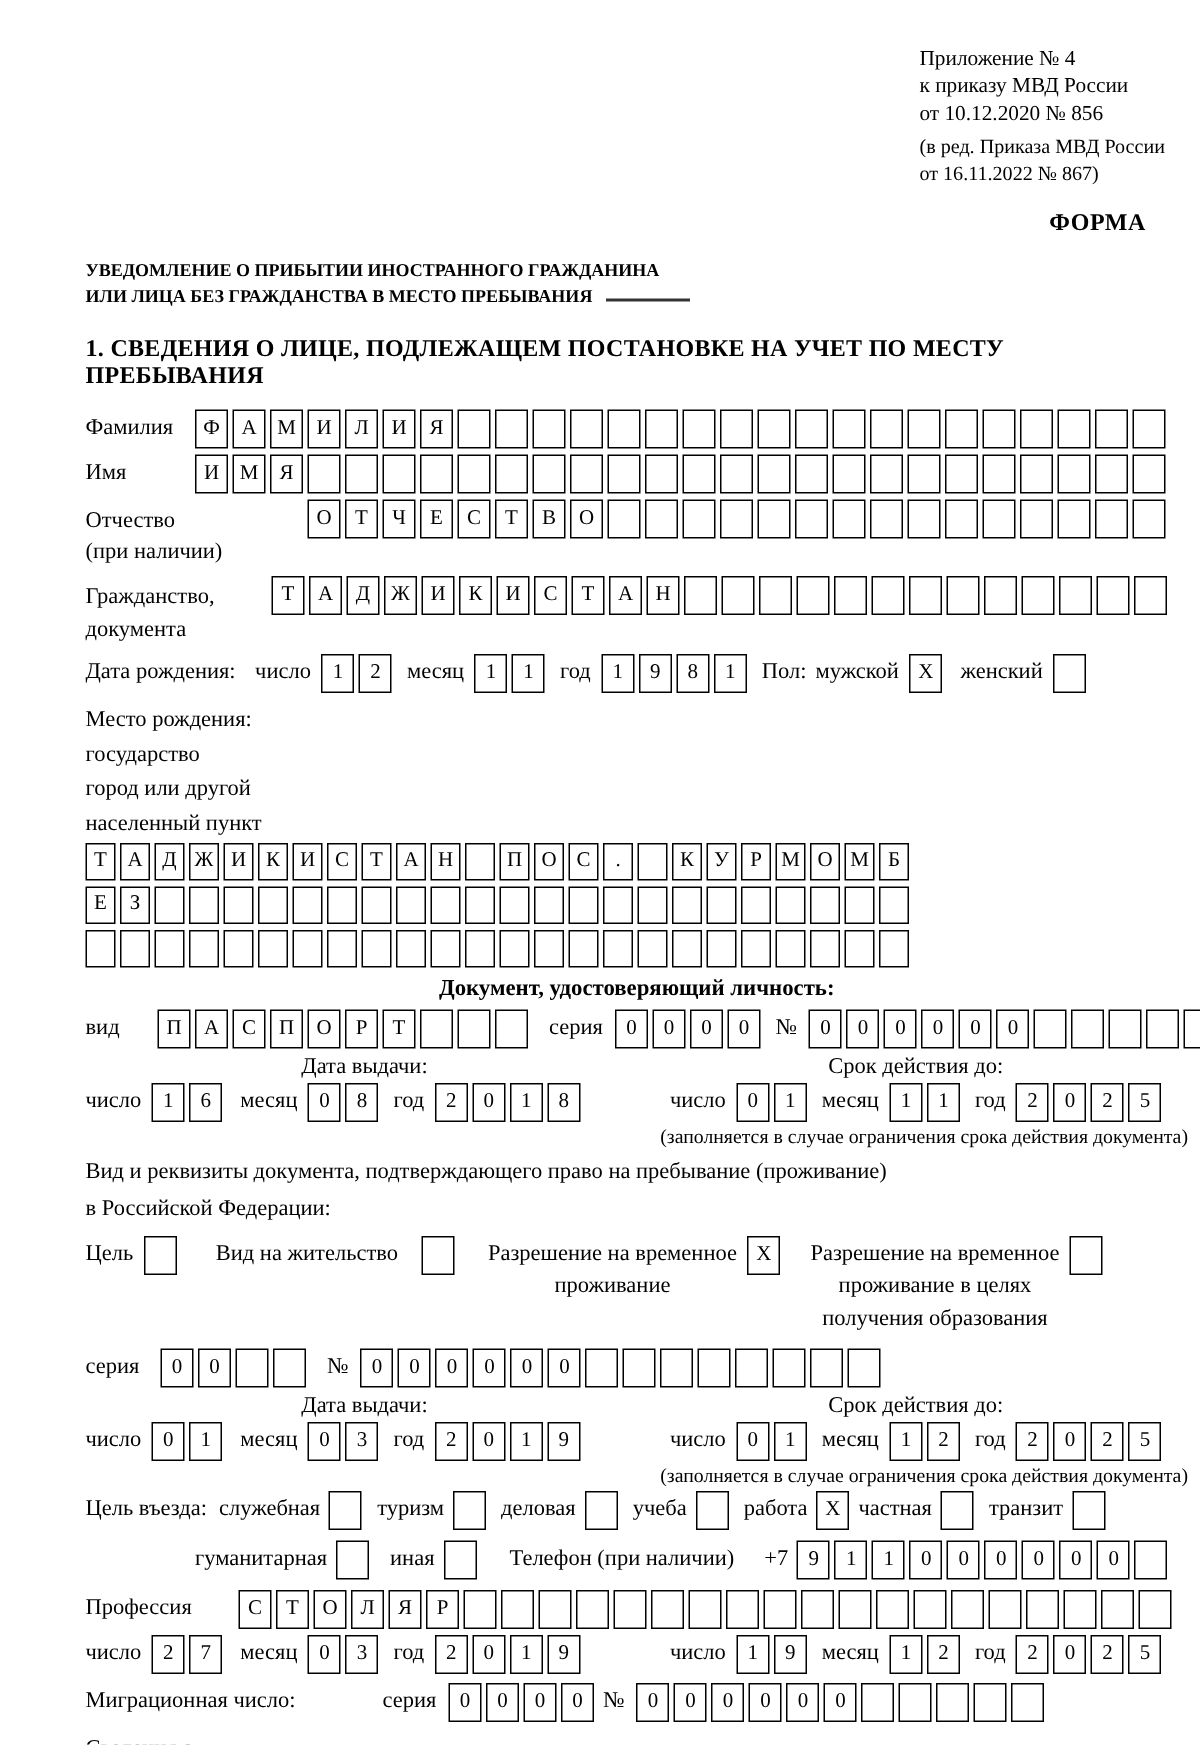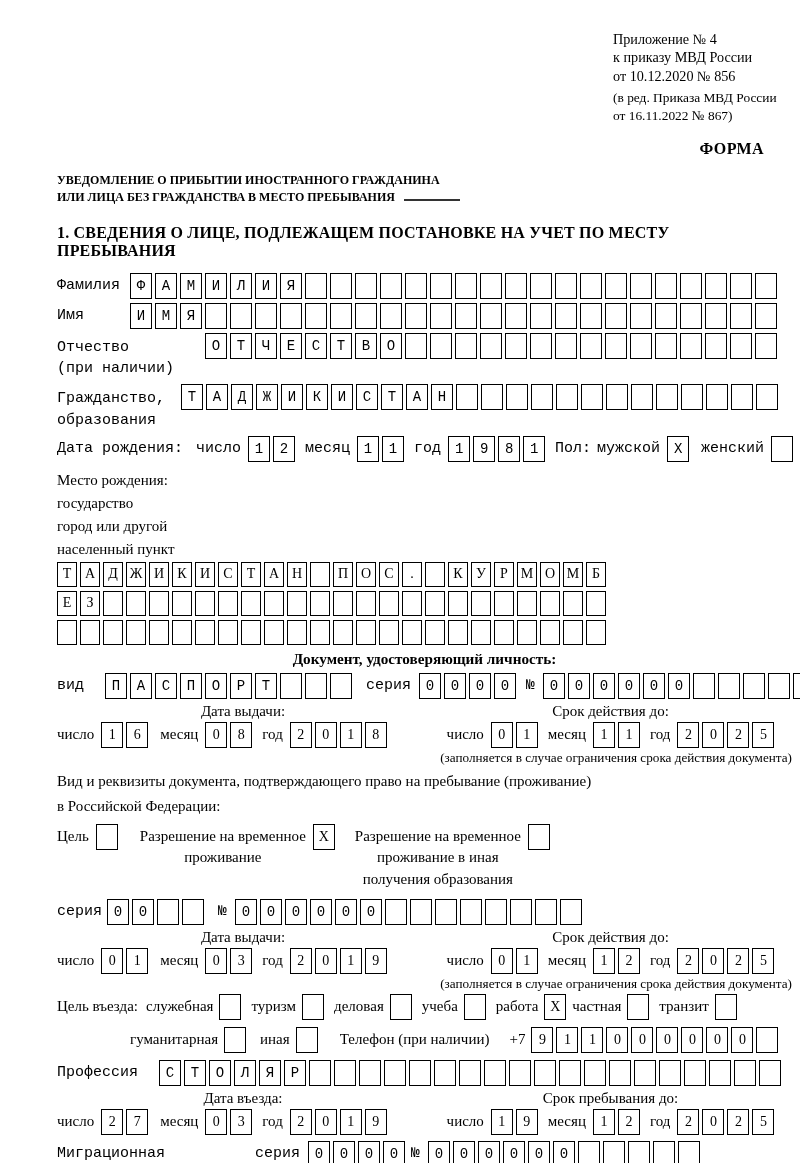--- a/index.html
+++ b/index.html
@@ -16,21 +16,21 @@
   .hdr { width:195px; margin-left:556px; font-size:14.2px; line-height:1.3; }
   .hdr .sub { font-size:13.4px; margin-top:4px; }
   .forma { text-align:right; padding-right:28px; font-weight:bold; font-size:16px; margin-top:16px; letter-spacing:0.4px; }
 
   .title { text-align:left; font-weight:bold; font-size:12px; margin-top:14px; line-height:1.35; }
   .title .uline { display:inline-block; width:56px; border-bottom:2.2px solid #333; height:13px; margin-left:9px; }
 
   .sect { font-weight:bold; font-size:16px; margin-top:18px; margin-bottom:13px; letter-spacing:0.2px; }
 
   
-  .frow { display:flex; align-items:flex-start; margin-bottom:4px;font-family:Liberation Mono, monospace; }
+  .frow { display:flex; align-items:flex-start; margin-bottom:4px; }
   .lbl { flex:none; padding-top:4px; }
   .lbl2 { flex:none; padding-top:4px; line-height:1.45; }
   .w73  { width:73px; }  .w148 { width:148px; } .w124 { width:124px; }
   .w102 { width:102px; } .w48  { width:48px; }  .w50  { width:50px; }
 
   .cells { display:flex; gap:3px; flex:none; }
   .cell {
     width:22px; height:26px; border:1.5px solid #000;
     display:flex; align-items:center; justify-content:center;
     font-size:14px; flex:none; background:#fff;
@@ -184,21 +184,21 @@
         <span class="cell"></span>
         <span class="cell"></span>
         <span class="cell"></span>
         <span class="cell"></span>
       </span>
   </div>
 
   <div class="frow">
     <span class="lbl2 w124">
       <span style="display:block">Гражданство,</span>
-      <span style="display:block">образования</span>
+      <span style="display:block">документа</span>
     </span>
     <span class="cells">
         <span class="cell">Т</span>
         <span class="cell">А</span>
         <span class="cell">Д</span>
         <span class="cell">Ж</span>
         <span class="cell">И</span>
         <span class="cell">К</span>
         <span class="cell">И</span>
         <span class="cell">С</span>
@@ -432,33 +432,39 @@
     <div>в Российской Федерации:</div>
   </div>
 
   <div class="ckrow">
     <div class="ckitem">
       <span class="cklbl">Цель</span>
       <span class="cells ckbox">
           <span class="cell"></span>
         </span>
     </div>
+    <div class="ckitem" style="margin-left:26px">
+      <span class="cklbl">Вид на жительство</span>
+      <span class="cells ckbox" style="margin-left:16px">
+          <span class="cell"></span>
+        </span>
+    </div>
     <div class="ckitem" style="margin-left:22px">
       <span class="cklbl center">
         <span style="display:block">Разрешение на временное</span>
         <span style="display:block">проживание</span>
       </span>
       <span class="cells ckbox">
           <span class="cell">X</span>
         </span>
     </div>
     <div class="ckitem" style="margin-left:20px">
       <span class="cklbl center">
         <span style="display:block">Разрешение на временное</span>
-        <span style="display:block">проживание в иная</span>
+        <span style="display:block">проживание в целях</span>
         <span style="display:block">получения образования</span>
       </span>
       <span class="cells ckbox">
           <span class="cell"></span>
         </span>
     </div>
   </div>
 
   <div class="frow">
     <span class="lbl w50">серия</span>
@@ -618,21 +624,20 @@
         <span class="cell"></span>
         <span class="cell"></span>
         <span class="cell"></span>
         <span class="cell"></span>
         <span class="cell"></span>
       </span>
   </div>
 
   <div class="datepair" style="margin-bottom:6px">
     <div class="dhalf left">
-      <div class="dhead">Дата въезда:</div>
       <div class="drow">
         <span class="t mr7">число</span>
         <span class="cells">
             <span class="cell">2</span>
             <span class="cell">7</span>
           </span>
         <span class="t mr7 ml12">месяц</span>
         <span class="cells">
             <span class="cell">0</span>
             <span class="cell">3</span>
@@ -640,21 +645,20 @@
         <span class="t mr7 ml10">год</span>
         <span class="cells">
             <span class="cell">2</span>
             <span class="cell">0</span>
             <span class="cell">1</span>
             <span class="cell">9</span>
           </span>
       </div>
     </div>
     <div class="dhalf right">
-      <div class="dhead">Срок пребывания до:</div>
       <div class="drow" style="justify-content:center">
         <span class="t mr7">число</span>
         <span class="cells">
             <span class="cell">1</span>
             <span class="cell">9</span>
           </span>
         <span class="t mr7 ml10">месяц</span>
         <span class="cells">
             <span class="cell">1</span>
             <span class="cell">2</span>

